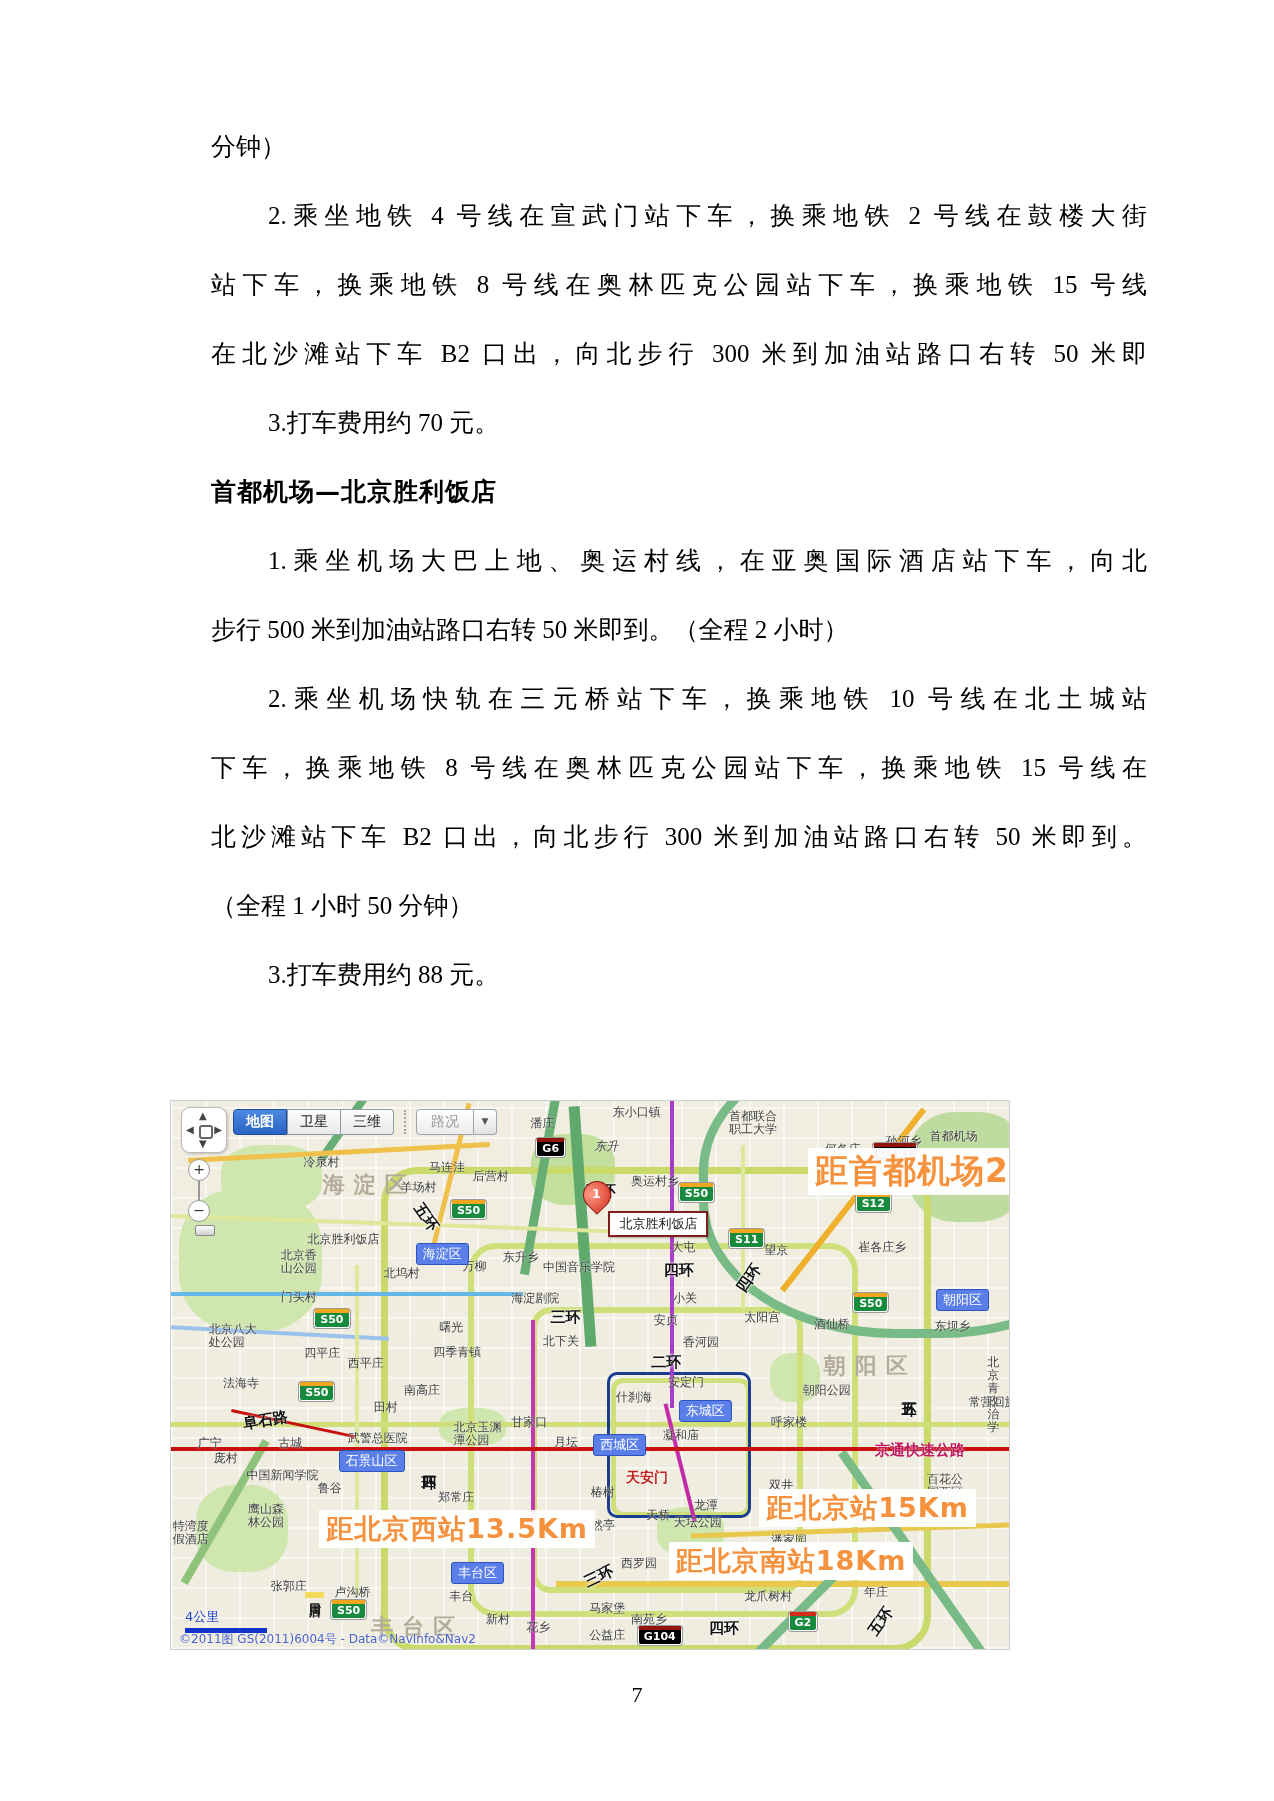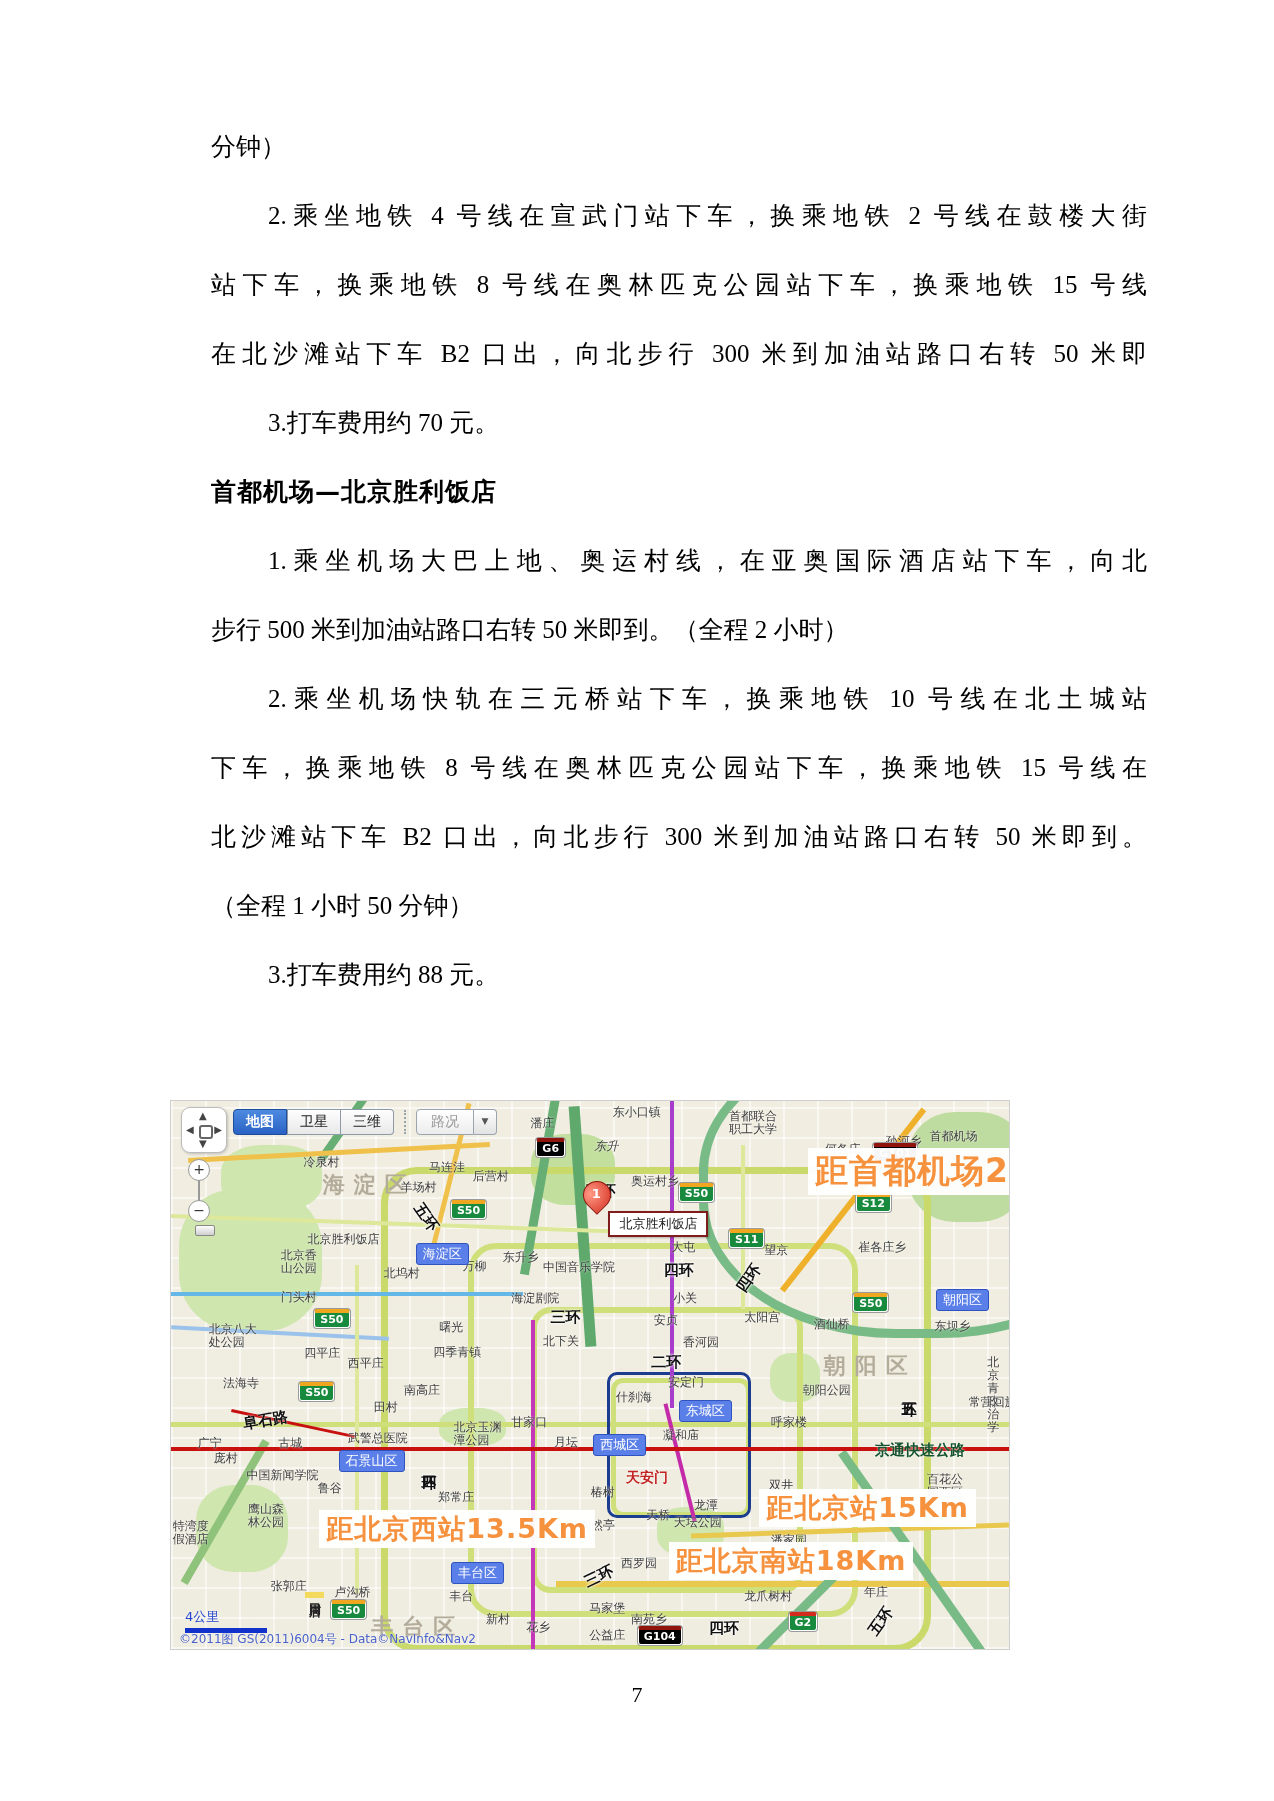--- a/index.html
+++ b/index.html
@@ -35,21 +35,21 @@
          padding:3px 1px;z-index:12;text-shadow:none;}
   .bs,.bg,.bg2{color:#fff;font-size:11px;font-weight:bold;padding:0 5px 1px 5px;border-radius:3px;
          border:1px solid #fff;box-shadow:0 0 0 1px #9a9a9a;text-shadow:none;z-index:13;line-height:13px;}
   .bs{background:#178a3e;border-top:4px solid #f0a71f;}
   .bg{background:#000000;border-top:4px solid #8f150c;}
   .bg2{background:#178a3e;border-top:4px solid #d42a1c;}
   .anno{color:#f6913e;background:rgba(255,255,255,.96);font-size:27px;font-weight:600;
         padding:1px 7px;z-index:20;letter-spacing:1px;text-shadow:none;}
   .anno.lg{font-size:33px;}
   .road{font-weight:bold;font-size:15px;color:#101010;z-index:12;}
-  .greenroad{font-weight:bold;font-size:15px;color:#14532d;z-index:12;}
+  .greenroad{font-weight:bold;font-size:15px;color:#be185d;z-index:12;}
   .redplace{color:#c32222;font-size:14px;font-weight:bold;z-index:12;}
   
   .pin{position:absolute;left:49.2%;top:14.6%;width:26px;height:26px;z-index:30;
        background:radial-gradient(circle at 35% 30%,#ff9a86,#d63222);
        border:1px solid #8f150c;border-radius:50% 50% 50% 0;transform:rotate(-45deg);}
   .pin span{transform:rotate(45deg);display:block;color:#fff;font-weight:bold;font-size:13px;
        text-align:center;line-height:24px;}
   .tip{position:absolute;left:52.2%;top:20%;background:#fff;border:2px solid #7f1d1d;padding:2px 9px;
        font-size:13px;color:#222;z-index:29;box-shadow:1px 1px 2px rgba(0,0,0,.25);white-space:nowrap;}
   

